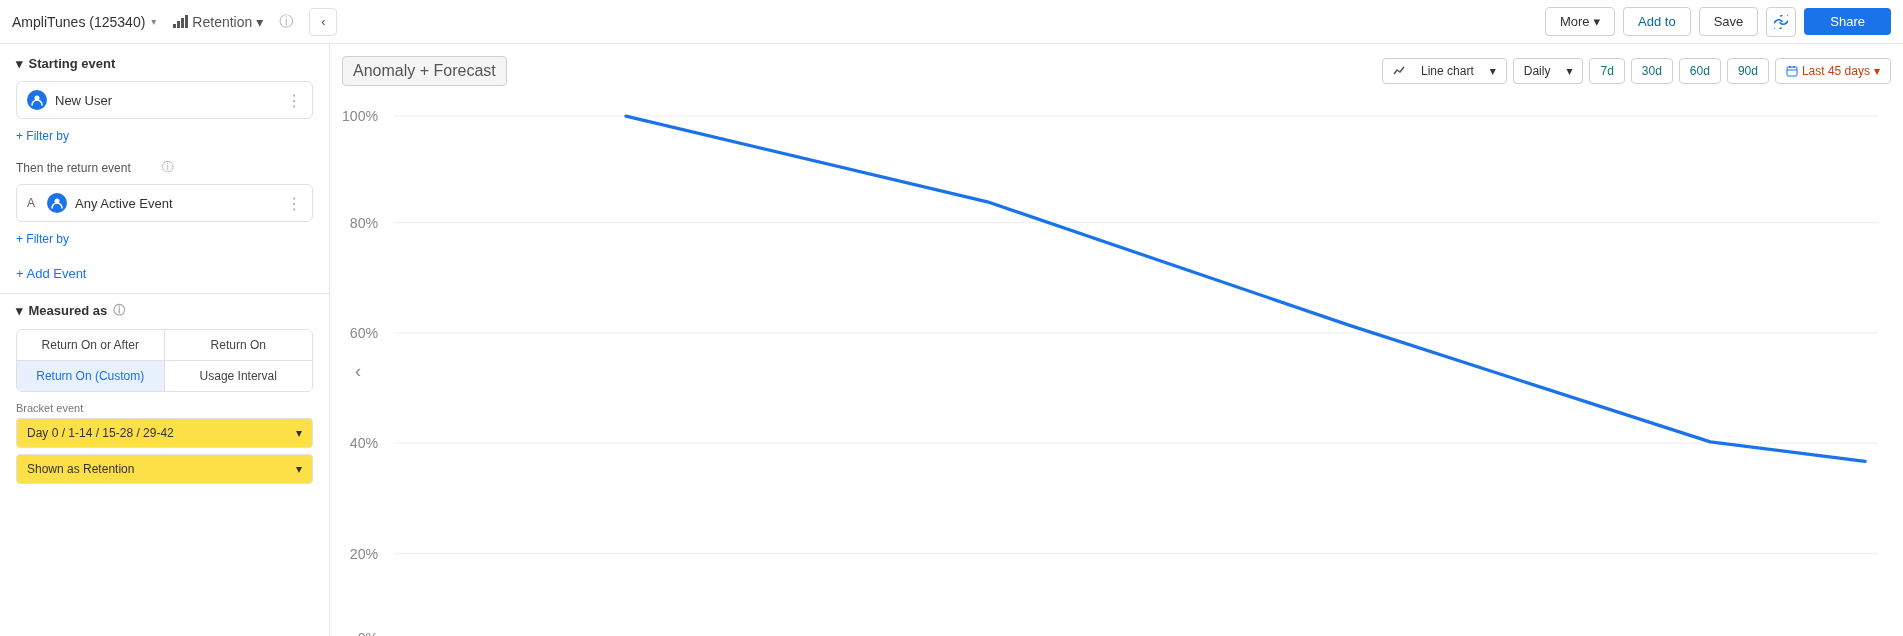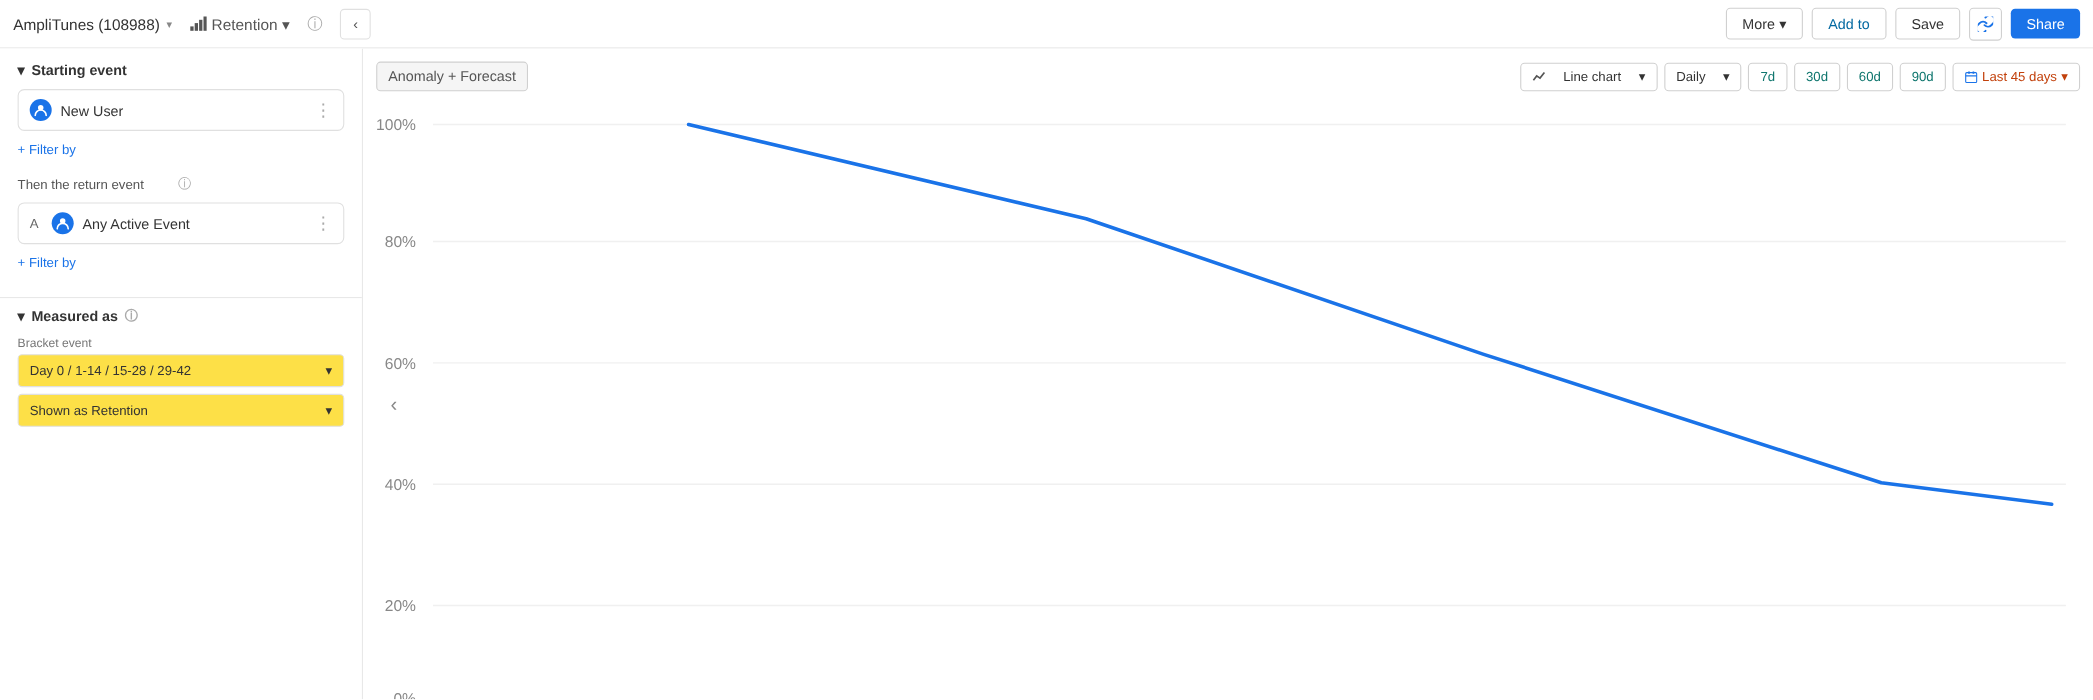--- a/index.html
+++ b/index.html
@@ -11,21 +11,21 @@
     .topbar-app { display: flex; align-items: center; gap: 6px; font-size: 14px; font-weight: 500; cursor: pointer; }
     .topbar-app .chevron { color: #888; font-size: 10px; }
     .topbar-retention { display: flex; align-items: center; gap: 4px; font-size: 14px; color: #555; cursor: pointer; }
     .topbar-info { color: #aaa; cursor: pointer; font-size: 14px; }
     .topbar-right { display: flex; align-items: center; gap: 8px; }
     .btn { padding: 6px 14px; border-radius: 4px; border: 1px solid #d0d0d0; background: #fff; font-size: 13px; cursor: pointer; color: #333; }
     .btn-more { display: flex; align-items: center; gap: 4px; }
     .btn-addto { color: #0369a1; border-color: #d0d0d0; cursor: not-allowed; }
     .btn-save { border-color: #d0d0d0; }
     .btn-icon { width: 30px; height: 30px; border-radius: 4px; border: 1px solid #d0d0d0; display: flex; align-items: center; justify-content: center; cursor: pointer; background: #fff; }
-    .btn-share { background: #1a73e8; color: #fff; border: none; padding: 6px 14px; border-radius: 4px; font-size: 13px; cursor: pointer; }
+    .btn-share { background: #1a73e8; color: #fff; border: none; padding: 6px 26px; border-radius: 4px; font-size: 13px; cursor: pointer; }
     .collapse-btn { width: 28px; height: 28px; border: 1px solid #e0e0e0; border-radius: 4px; display: flex; align-items: center; justify-content: center; cursor: pointer; background: #fff; color: #555; }
 
     
     .main { display: flex; flex: 1; overflow: hidden; }
 
     
     .left-panel { width: 330px; min-width: 330px; border-right: 1px solid #e8e8e8; overflow-y: auto; background: #fff; padding: 12px 0; }
 
     
     .section { padding: 0 16px 12px; }
@@ -59,37 +59,37 @@
     .tab-item.active { background: #e8f0fe; color: #1a73e8; font-weight: 500; }
 
     
     .select-field { width: 100%; border: 1px solid #e0e0e0; border-radius: 4px; padding: 7px 10px; font-size: 12px; color: #333; display: flex; align-items: center; justify-content: space-between; cursor: pointer; margin-bottom: 6px; background: #fde047; }
     .select-label-small { font-size: 11px; color: #777; margin-bottom: 4px; }
 
     
     .right-panel { flex: 1; display: flex; flex-direction: column; padding: 12px; overflow: hidden; }
     .chart-toolbar { display: flex; align-items: center; justify-content: space-between; margin-bottom: 12px; }
     .chart-toolbar-left { display: flex; align-items: center; gap: 8px; }
-    .anomaly-btn { padding: 5px 10px; font-size: 13px; border: 1px solid #d0d0d0; border-radius: 4px; background: #f5f5f5; color: #555; cursor: pointer; }
+    .anomaly-btn { padding: 5px 10px; font-size: 16px; border: 1px solid #d0d0d0; border-radius: 4px; background: #f5f5f5; color: #555; cursor: pointer; }
     .chart-toolbar-right { display: flex; align-items: center; gap: 6px; }
     .chart-type-btn { display: flex; align-items: center; gap: 16px; padding: 5px 10px; border: 1px solid #d0d0d0; border-radius: 4px; font-size: 12px; cursor: pointer; background: #fff; color: #333; }
     .period-btn { padding: 5px 10px; border: 1px solid #d0d0d0; border-radius: 4px; font-size: 12px; cursor: pointer; background: #fff; color: #0f766e; }
     .date-range-btn { display: flex; align-items: center; gap: 4px; padding: 5px 10px; border: 1px solid #d0d0d0; border-radius: 4px; font-size: 12px; cursor: pointer; background: #fff; color: #c2410c; }
 
     
     .chart-container { flex: 1; position: relative; }
     .chart-svg { width: 100%; height: 100%; }
   </style>
 </head>
 <body>
 
 <div class="topbar">
   <div class="topbar-left">
     <div class="topbar-app">
-      <span>AmpliTunes (108988)</span>
+      <span>AmpliTunes (125340)</span>
       <span class="chevron">▾</span>
     </div>
     <div class="topbar-retention">
       <svg width="16" height="16" viewBox="0 0 16 16">
           <rect x="1" y="10" width="3" height="4" fill="#555"></rect>
           <rect x="5" y="7" width="3" height="7" fill="#555"></rect>
           <rect x="9" y="4" width="3" height="10" fill="#555"></rect>
           <rect x="13" y="1" width="3" height="13" fill="#555"></rect>
         </svg>
       <span>Retention</span>
@@ -159,30 +159,45 @@
                 <path d="M1 11c0-2.76 2.24-5 5-5s5 2.24 5 5" fill="none" stroke="#fff" stroke-width="1.5" stroke-linecap="round"></path>
               </svg>
           </div>
           <span class="event-label">Any Active Event</span>
         </div>
         <span class="event-menu">⋮</span>
       </div>
       <span class="filter-add">+ Filter by</span>
     </div>
 
+    <span class="add-event">+ Add Event</span>
 
     <hr class="divider">
 
     <div class="measured-section">
       <div class="measured-header">
         <span>▾</span>
         <span>Measured as</span>
         <span style="color:#aaa; font-size:12px;">ⓘ</span>
       </div>
 
+      <div class="tab-grid">
+        <button class="tab-item">
+          <span>Return On or After</span>
+        </button>
+        <button class="tab-item">
+          <span>Return On</span>
+        </button>
+        <button class="tab-item active">
+          <span>Return On (Custom)</span>
+        </button>
+        <button class="tab-item">
+          <span>Usage Interval</span>
+        </button>
+      </div>
 
       <div class="select-label-small">
         <span>Bracket event</span>
       </div>
       <div class="select-field">
         <span>Day 0 / 1-14 / 15-28 / 29-42</span>
         <span>▾</span>
       </div>
 
       <div class="select-field">

